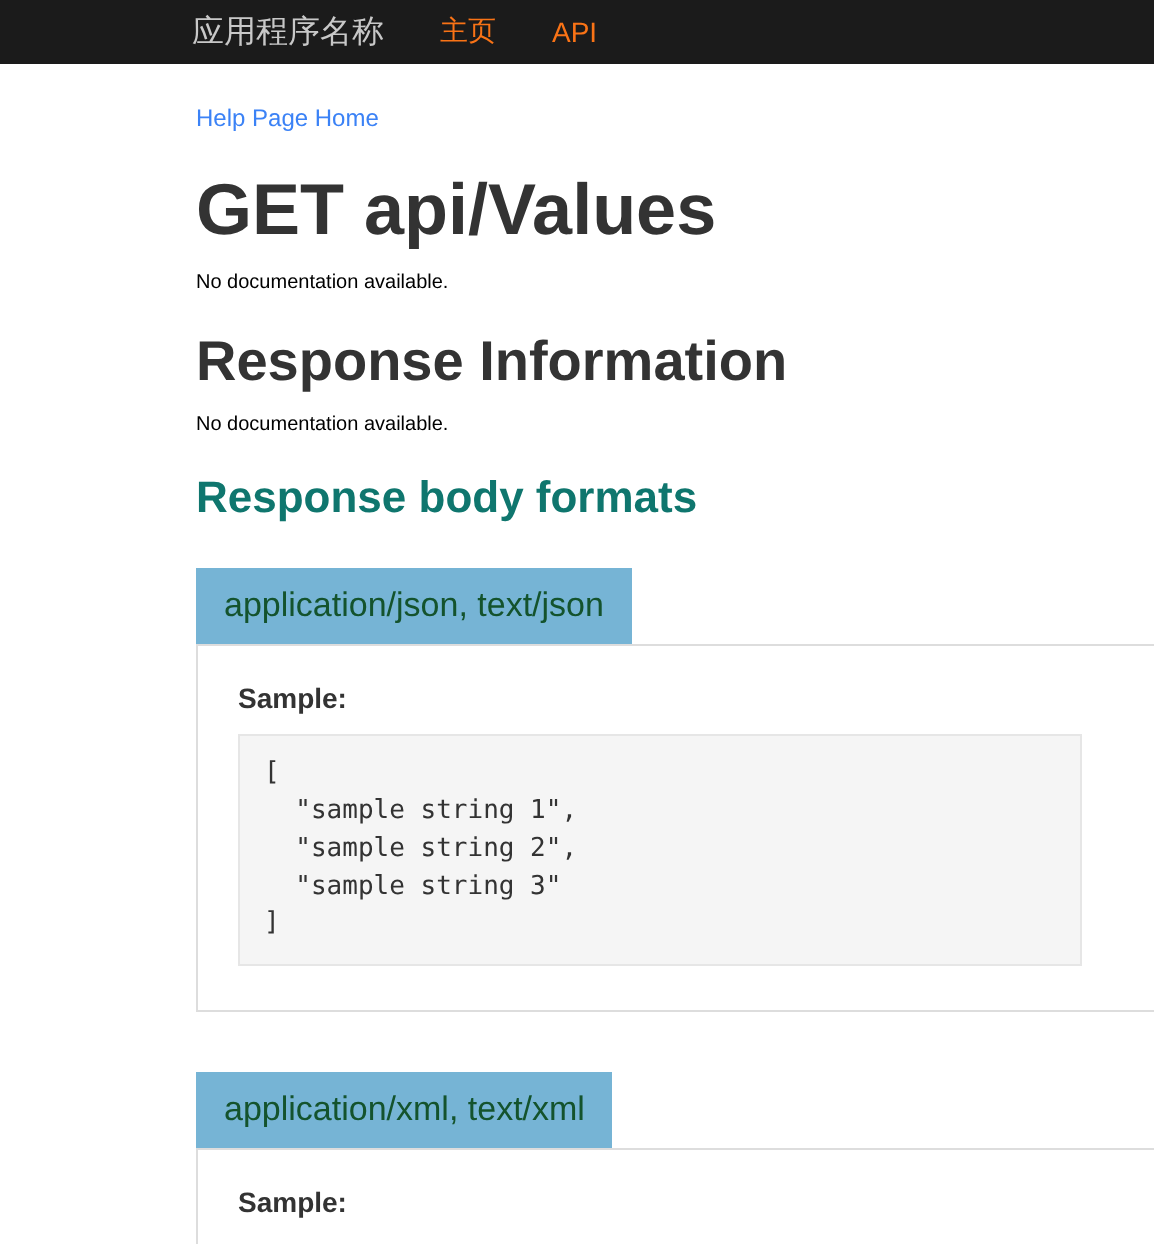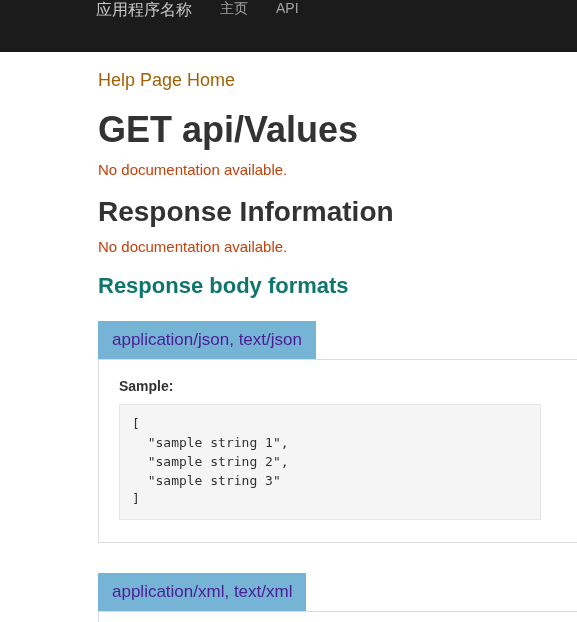--- a/index.html
+++ b/index.html
@@ -9,77 +9,77 @@
     }
     body {
       font-family: "Helvetica Neue", Helvetica, Arial, sans-serif;
       font-size: 14px;
       color: #333;
       background: #fff;
       width: 577px;
     }
     .navbar {
       background: #1b1b1b;
-      height: 52px;
+      height: 32px;
       display: flex;
-      align-items: flex-start;
+      align-items: center;
       padding-left: 96px;
     }
     .navbar-brand {
       color: #c8c8c8;
       font-size: 16px;
       margin-right: 28px;
       text-decoration: none;
     }
     .navbar-link {
-      color: #a3a3a3;
+      color: #f97316;
       font-size: 14px;
       margin-right: 28px;
       text-decoration: none;
       cursor: pointer;
     }
     .content {
       padding: 18px 0 0 98px;
     }
     .breadcrumb-link {
-      color: #a16207;
-      font-size: 18px;
+      color: #3b82f6;
+      font-size: 12px;
       text-decoration: none;
       cursor: pointer;
     }
     h1 {
       font-size: 36px;
       font-weight: 700;
       color: #333;
       margin-top: 18px;
       margin-bottom: 10px;
     }
     .desc {
-      font-size: 15px;
-      color: #c2410c;
+      font-size: 10px;
+      color: #000000;
       margin-bottom: 18px;
     }
     h2 {
       font-size: 28px;
       font-weight: 600;
       color: #333;
       margin-bottom: 10px;
     }
     h3 {
       font-size: 22px;
       font-weight: 600;
       color: #0f766e;
       margin-bottom: 22px;
     }
     .format-block {
       margin-bottom: 30px;
     }
     .format-header {
       background: #76b4d5;
-      color: #4c1d95;
+      color: #14532d;
       font-size: 17px;
       padding: 9px 14px;
       display: inline-block;
     }
     .format-body {
       border: 1px solid #ddd;
       padding: 18px 36px 22px 20px;
       border-right: none;
     }
     .sample-label {

